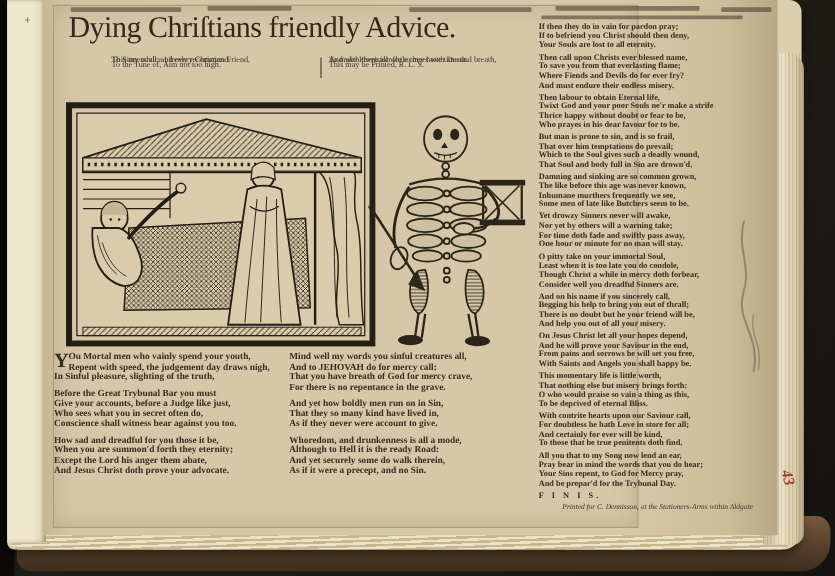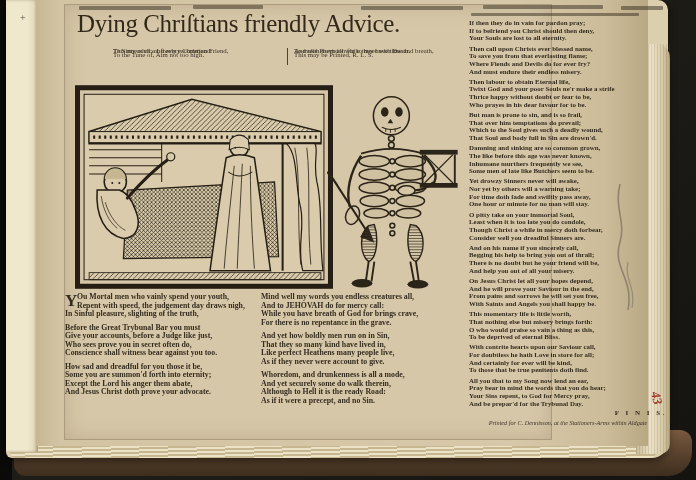--- a/index.html
+++ b/index.html
@@ -19,21 +19,21 @@
               background:linear-gradient(90deg,#c8bb99 0%,#eee4c9 45%,#d6c9a6 80%,#b3a27e 100%);}
   .fore-edge:after{content:"";position:absolute;inset:0;
               background:repeating-linear-gradient(90deg,rgba(110,92,62,.18) 0 1px,transparent 1px 3px);}
   .left-edge{left:6px;top:0;width:32px;height:452px;
               background:linear-gradient(90deg,#f0e8cd 0 68%,#ddd1b0 100%);
               box-shadow:inset -2px 0 3px rgba(90,75,50,.4);}
   .main-page{left:36px;top:0;width:612px;height:446px;
               background:linear-gradient(90deg,#c7b793 0%,#d3c4a4 4%,#d7c8a9 78%,#ccbc99 93%,#b9a884 100%);}
   .sheet{left:8px;top:4px;width:488px;height:436px;background:#d6c7a8;
          border:1px solid rgba(80,66,44,.32);
-         box-shadow:inset 0 0 20px rgba(118,98,66,.25);margin-left:20px;}
+         box-shadow:inset 0 0 20px rgba(118,98,66,.25);}
 
   .frag{height:4px;background:rgba(52,44,30,.5);border-radius:1px;}
 
   .title{left:12px;top:5px;width:392px;white-space:nowrap;
          font-size:25px;letter-spacing:-.4px;color:#33291b;font-weight:400;}
 
   .epigraph{left:48px;top:42px;width:354px;display:flex;position:absolute;
             font-size:6.8px;line-height:8px;color:#3b3327;}
   .epigraph>div{position:static;}
   .epi-left{width:172px;}
@@ -47,21 +47,21 @@
   .left-col,.mid-col{font-size:7.8px;line-height:8.5px;top:288px;}
   .left-col{left:0;width:194px;}
   .mid-col{left:196px;width:206px;}
   .left-col .stanza + .stanza,.mid-col .stanza + .stanza{margin-top:5px;}
   .right-col{left:404px;top:14px;width:198px;font-size:6.9px;line-height:7.7px;}
   .right-col .stanza + .stanza{margin-top:2.4px;}
   .has-dropcap{position:relative !important;}
   .has-dropcap .dropcap{position:absolute;left:0;top:0;font-size:17px;line-height:15px;}
   .has-dropcap .vline:nth-of-type(1),.has-dropcap .vline:nth-of-type(2){padding-left:12px;}
 
-  .finis{position:static;text-align:right;letter-spacing:2.5px;font-size:7px;margin-top:3px;}
+  .finis{position:static;text-align:left;letter-spacing:2.5px;font-size:7px;margin-top:3px;}
   .imprint{position:static;text-align:center;font-style:italic;font-weight:400;
            font-size:6.2px;margin-top:1px;color:#3b3327;}
 
   .woodcut{left:10px;top:80px;width:258px;height:204px;}
   .skeleton{left:262px;top:72px;width:142px;height:230px;}
 
   .plus-mark{left:20px;top:12px;font-size:10px;color:#514a39;}
   .pencil{left:604px;top:182px;width:34px;height:132px;}
   .folio{left:650px;top:390px;transform:rotate(76deg);transform-origin:center;
          font-style:italic;font-weight:700;font-size:13px;color:#9e3b2b;}
@@ -203,47 +203,46 @@
       <div class="vcol left-col">
           <div class="stanza has-dropcap">
             <span class="dropcap">Y</span>
             <div class="vline">Ou Mortal men who vainly spend your youth,</div>
             <div class="vline">Repent with speed, the judgement day draws nigh,</div>
             <div class="vline">In Sinful pleasure, slighting of the truth,</div>
           </div>
           <div class="stanza">
             <div class="vline">Before the Great Trybunal Bar you must</div>
             <div class="vline">Give your accounts, before a Judge like just,</div>
-            <div class="vline">Who sees prove you in secret often do,</div>
+            <div class="vline">Who sees what you in secret often do,</div>
             <div class="vline">Conscience shall witness bear against you too.</div>
           </div>
           <div class="stanza">
             <div class="vline">How sad and dreadful for you those it be,</div>
-            <div class="vline">Some you are summon'd forth into eternity;</div>
+            <div class="vline">When you are summon'd forth they eternity;</div>
             <div class="vline">Except the Lord his anger them abate,</div>
             <div class="vline">And Jesus Christ doth prove your advocate.</div>
           </div>
         </div>
       <div class="vcol mid-col">
           <div class="stanza">
-            <div class="vline">Mind well my words you endless creatures all,</div>
+            <div class="vline">Mind well my words you sinful creatures all,</div>
             <div class="vline">And to JEHOVAH do for mercy call:</div>
-            <div class="vline">While you have breath of God for brings crave,</div>
+            <div class="vline">That you have breath of God for mercy crave,</div>
             <div class="vline">For there is no repentance in the grave.</div>
           </div>
           <div class="stanza">
             <div class="vline">And yet how boldly men run on in Sin,</div>
             <div class="vline">That they so many kind have lived in,</div>
-            <div class="vline">Like perfect Heathens many people live,</div>
             <div class="vline">As if they never were account to give.</div>
           </div>
           <div class="stanza">
             <div class="vline">Whoredom, and drunkenness is all a mode,</div>
+            <div class="vline">Although to Hell it is the ready Road:</div>
             <div class="vline">And yet securely some do walk therein,</div>
-            <div class="vline">Although to Hell it is the ready Road:</div>
             <div class="vline">As if it were a precept, and no Sin.</div>
           </div>
         </div>
       <div class="vcol right-col">
         <div style="position:static">
             <div class="stanza">
               <div class="vline">If then they do in vain for pardon pray;</div>
               <div class="vline">If to befriend you Christ should then deny,</div>
               <div class="vline">Your Souls are lost to all eternity.</div>
             </div>

